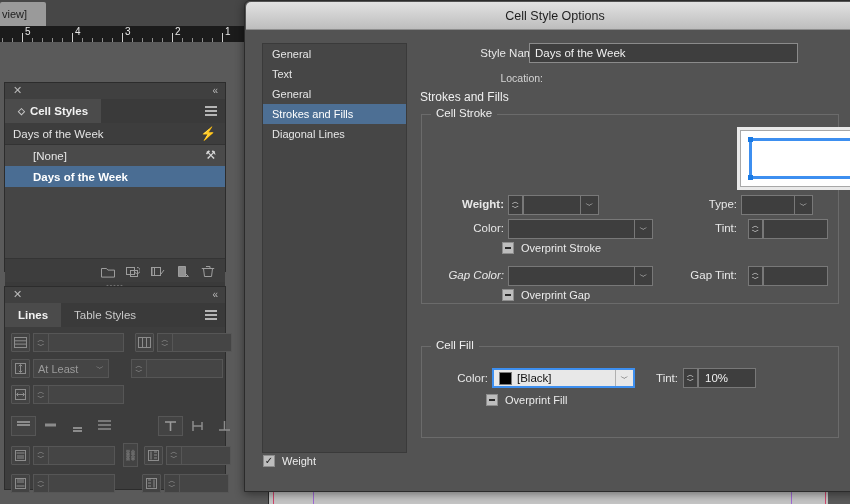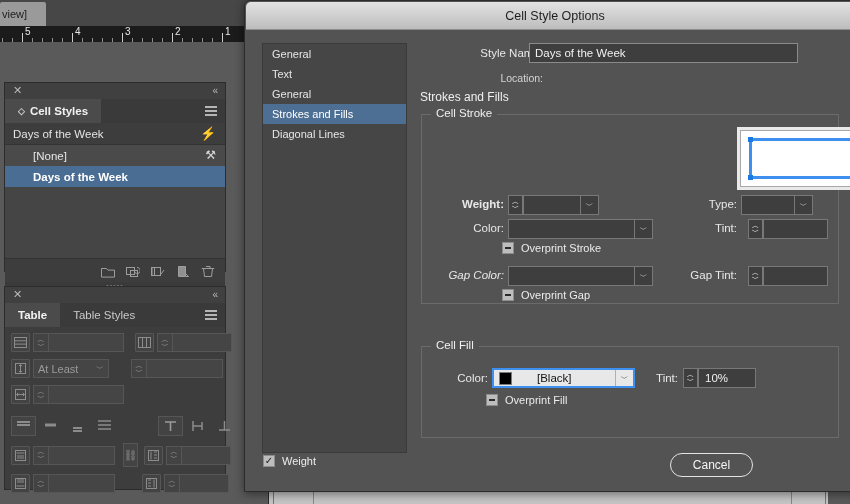--- a/index.html
+++ b/index.html
@@ -372,21 +372,21 @@
   </div>
 
   <div class="panel" id="tablePanel">
     <div class="panel-titlebar">
       <span class="panel-close">✕</span>
       <span class="panel-collapse">«</span>
     </div>
 
     <div class="tabrow">
       <div class="tab active">
-        <span>Table</span>
+        <span>Lines</span>
       </div>
       <div class="tab">
         <span>Table Styles</span>
       </div>
       <div class="panel-menu">
           <i></i>
           <i></i>
           <i></i>
         </div>
     </div>
@@ -651,21 +651,21 @@
               <span class="dash"></span>
             </span>
           <span class="ctext">Overprint Gap</span>
         </div>
       </div>
 
       <div class="group" style="left:176px; top:316px; width:418px; height:92px;">
         <span class="group-legend">Cell Fill</span>
 
         <span class="fld-label" style="left:-6px; top:25px; width:72px;">Color:</span>
-        <div class="combo light" style="left:70px; top:21px; width:143px;gap:20px;">
+        <div class="combo light" style="left:70px; top:21px; width:143px;">
           <span class="swatch" id="fillSwatch" style="background: rgb(0, 0, 0);"></span>
           <span class="val">[Black]</span>
           <span class="arrowcell">﹀</span>
         </div>
 
         <span class="fld-label" style="left:216px; top:25px; width:40px;">Tint:</span>
         <div class="stepper" style="left:261px; top:21px;">
             <b>︿</b>
             <b>﹀</b>
           </div>
@@ -679,16 +679,15 @@
         </div>
       </div>
 
       <div class="checkrow" style="left:18px; top:425px;">
         <span class="cbox">
             <span class="tick">✓</span>
           </span>
         <span class="ctext">Weight</span>
       </div>
 
-      <div class="dlg-btn" style="left:425px; top:423px; width:83px;">Cancel</div>
     </div>
   </div>
 </div>
 
 </body></html>

